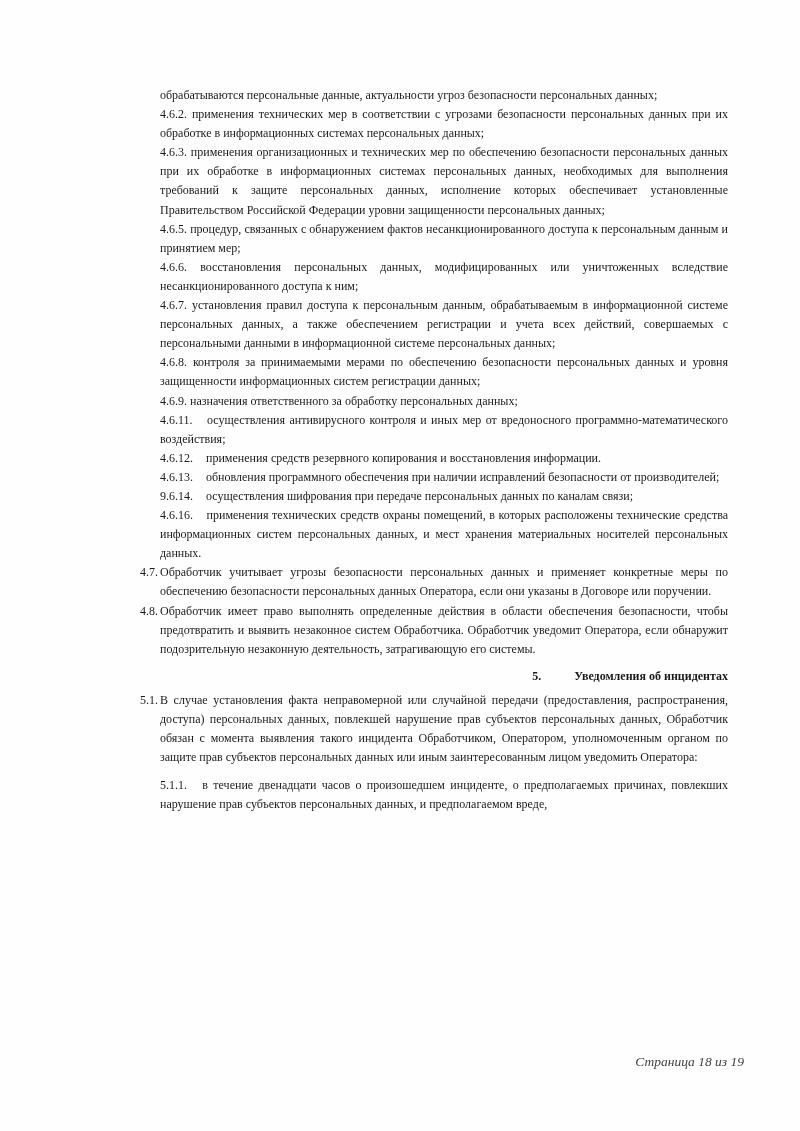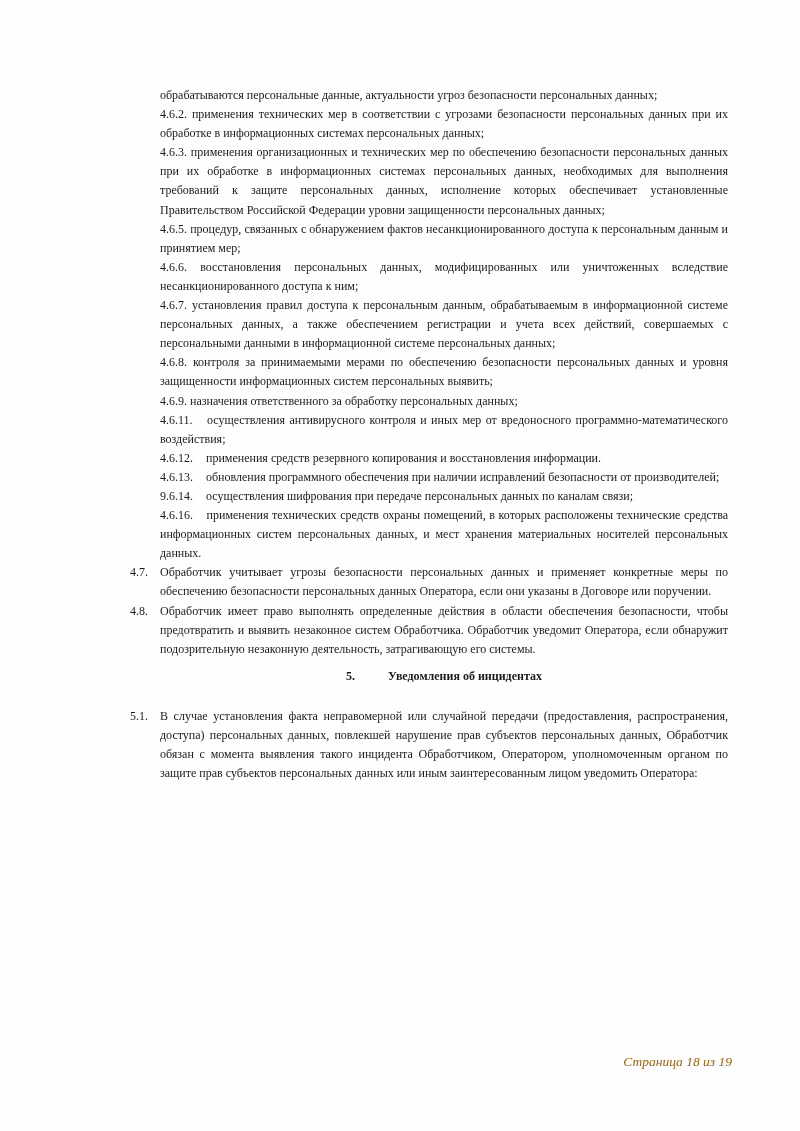--- a/index.html
+++ b/index.html
@@ -41,61 +41,62 @@
     padding-right: 10px;
   }
   .para.hang {
     position: relative;
   }
   .para.hang > .num {
     position: absolute;
     left: -40px;
     top: 0;
     width: 38px;
-    text-align: center;
+    text-align: right;
   }
   .para.heading {
-    text-align: center;
+    text-align: right;
     font-weight: bold;
     margin-top: 8px;
-    margin-bottom: 21px;
+    margin-bottom: 5px;
   }
   .para.heading .num {
     display: inline-block;
     padding-right: 30px;
   }
   .para.spaced-top {
     margin-top: 9px;
   }
   .footer {
     position: absolute;
     top: 1054px;
-    right: 68px;
+    right: 56px;
     font-style: italic;
     font-size: 13.5px;
-    color: #a16207;
+    color: #404040;
   }
 </style>
 </head>
 <body>
 
 <div class="sheet">
   <div class="doc" id="doc">
       <p class="para plain"><span>обрабатываются персональные данные, актуальности угроз безопасности персональных данных;</span></p>
       <p class="para inline gap-small"><span class="num">4.6.2.</span> <span>применения технических мер в соответствии с угрозами безопасности персональных данных при их обработке в информационных системах персональных данных;</span></p>
       <p class="para inline gap-small"><span class="num">4.6.3.</span> <span>применения организационных и технических мер по обеспечению безопасности персональных данных при их обработке в информационных системах персональных данных, необходимых для выполнения требований к защите персональных данных, исполнение которых обеспечивает установленные Правительством Российской Федерации уровни защищенности персональных данных;</span></p>
       <p class="para inline gap-small"><span class="num">4.6.5.</span> <span>процедур, связанных с обнаружением фактов несанкционированного доступа к персональным данным и принятием мер;</span></p>
       <p class="para inline gap-small"><span class="num">4.6.6.</span> <span>восстановления персональных данных, модифицированных или уничтоженных вследствие несанкционированного доступа к ним;</span></p>
       <p class="para inline gap-small"><span class="num">4.6.7.</span> <span>установления правил доступа к персональным данным, обрабатываемым в информационной системе персональных данных, а также обеспечением регистрации и учета всех действий, совершаемых с персональными данными в информационной системе персональных данных;</span></p>
-      <p class="para inline gap-small"><span class="num">4.6.8.</span> <span>контроля за принимаемыми мерами по обеспечению безопасности персональных данных и уровня защищенности информационных систем персональных выявить;</span></p>
+      <p class="para inline gap-small"><span class="num">4.6.8.</span> <span>контроля за принимаемыми мерами по обеспечению безопасности персональных данных и уровня защищенности информационных систем регистрации данных;</span></p>
       <p class="para inline gap-small"><span class="num">4.6.9.</span> <span>назначения ответственного за обработку персональных данных;</span></p>
       <p class="para inline gap-large"><span class="num">4.6.11.</span> <span>осуществления антивирусного контроля и иных мер от вредоносного программно-математического воздействия;</span></p>
       <p class="para inline gap-large"><span class="num">4.6.12.</span> <span>применения средств резервного копирования и восстановления информации.</span></p>
       <p class="para inline gap-large"><span class="num">4.6.13.</span> <span>обновления программного обеспечения при наличии исправлений безопасности от производителей;</span></p>
       <p class="para inline gap-large"><span class="num">9.6.14.</span> <span>осуществления шифрования при передаче персональных данных по каналам связи;</span></p>
       <p class="para inline gap-large"><span class="num">4.6.16.</span> <span>применения технических средств охраны помещений, в которых расположены технические средства информационных систем персональных данных, и мест хранения материальных носителей персональных данных.</span></p>
       <p class="para hang"><span class="num">4.7.</span> <span>Обработчик учитывает угрозы безопасности персональных данных и применяет конкретные меры по обеспечению безопасности персональных данных Оператора, если они указаны в Договоре или поручении.</span></p>
       <p class="para hang"><span class="num">4.8.</span> <span>Обработчик имеет право выполнять определенные действия в области обеспечения безопасности, чтобы предотвратить и выявить незаконное систем Обработчика. Обработчик уведомит Оператора, если обнаружит подозрительную незаконную деятельность, затрагивающую его системы.</span></p>
       <p class="para heading"><span class="num">5.</span> <span>Уведомления об инцидентах</span></p>
       <p class="para hang"><span class="num">5.1.</span> <span>В случае установления факта неправомерной или случайной передачи (предоставления, распространения, доступа) персональных данных, повлекшей нарушение прав субъектов персональных данных, Обработчик обязан с момента выявления такого инцидента Обработчиком, Оператором, уполномоченным органом по защите прав субъектов персональных данных или иным заинтересованным лицом уведомить Оператора:</span></p>
+      <p class="para inline gap-large spaced-top"><span class="num">5.1.1.</span> <span>в течение двенадцати часов о произошедшем инциденте, о предполагаемых причинах, повлекших нарушение прав субъектов персональных данных, и предполагаемом вреде,</span></p>
     </div>
   <div class="footer">Страница 18 из 19</div>
 </div>
 
 </body></html>

